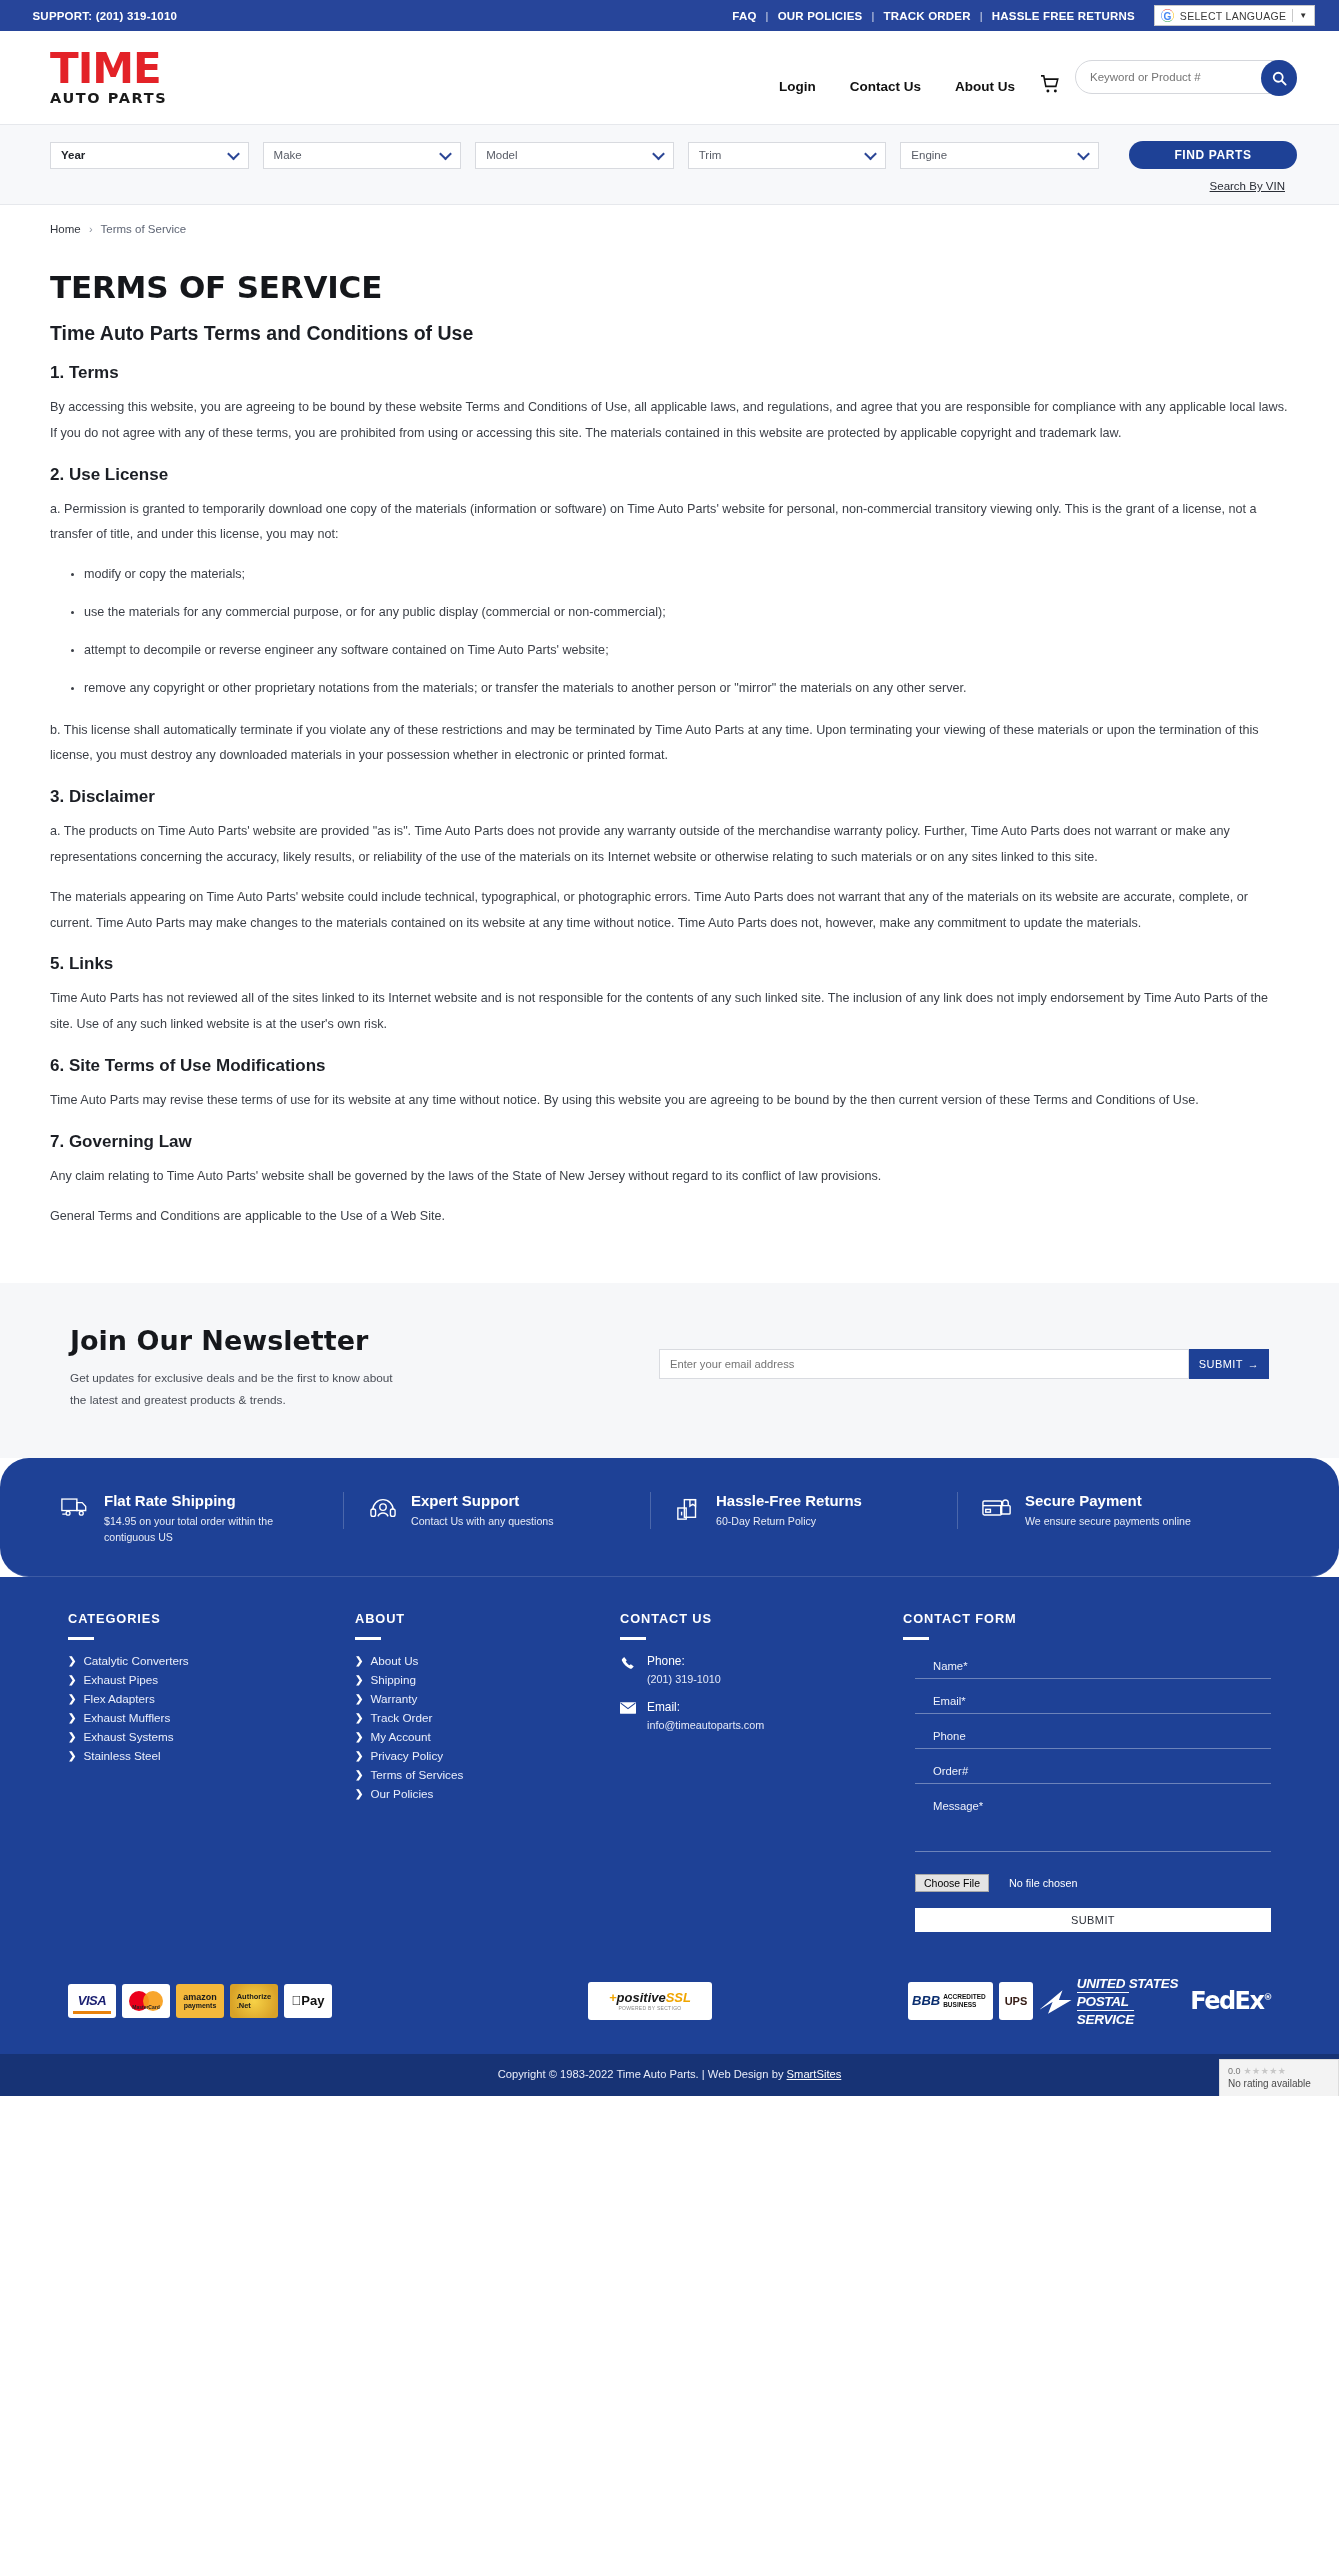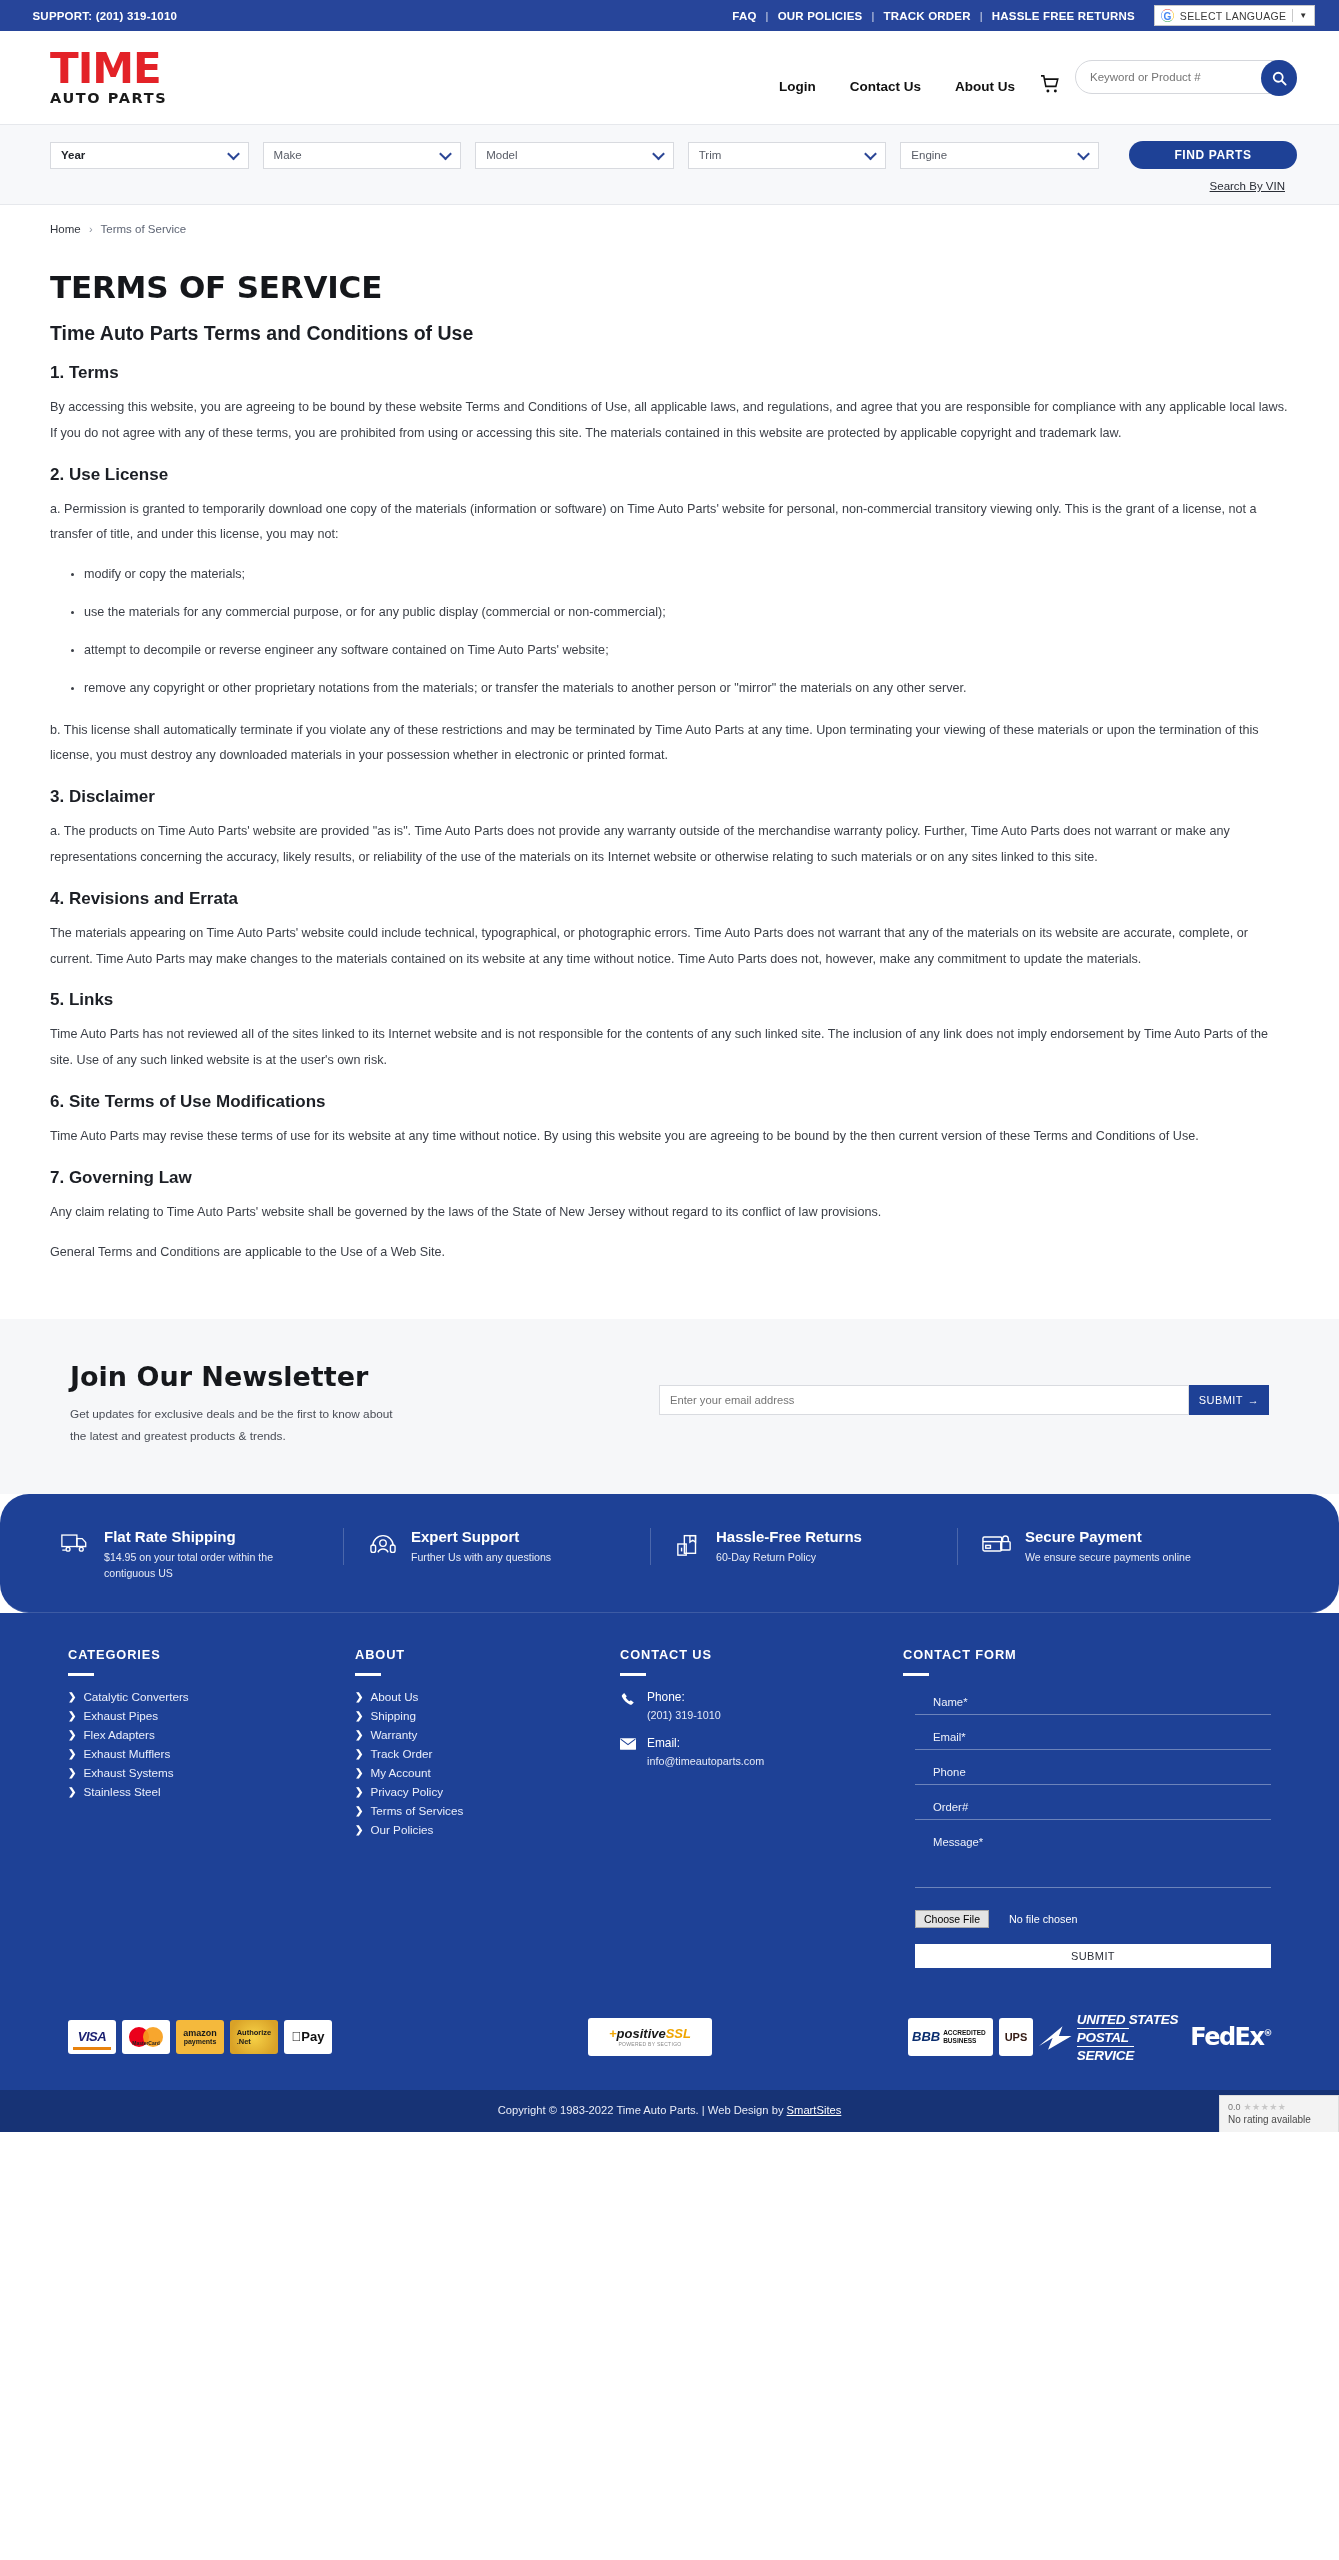--- a/index.html
+++ b/index.html
@@ -393,21 +393,20 @@
         <li>modify or copy the materials;</li>
         <li>use the materials for any commercial purpose, or for any public display (commercial or non-commercial);</li>
         <li>attempt to decompile or reverse engineer any software contained on Time Auto Parts' website;</li>
         <li>remove any copyright or other proprietary notations from the materials; or transfer the materials to another person or "mirror" the materials on any other server.</li>
       </ul>
       <p class="body">b. This license shall automatically terminate if you violate any of these restrictions and may be terminated by Time Auto Parts at any time. Upon terminating your viewing of these materials or upon the termination of this license, you must destroy any downloaded materials in your possession whether in electronic or printed format.</p>
 
       <h3 class="sec">3. Disclaimer</h3>
       <p class="body">a. The products on Time Auto Parts' website are provided "as is". Time Auto Parts does not provide any warranty outside of the merchandise warranty policy. Further, Time Auto Parts does not warrant or make any representations concerning the accuracy, likely results, or reliability of the use of the materials on its Internet website or otherwise relating to such materials or on any sites linked to this site.</p>
 
-      <h3 class="sec">4. Revisions and Errata</h3>
       <p class="body">The materials appearing on Time Auto Parts' website could include technical, typographical, or photographic errors. Time Auto Parts does not warrant that any of the materials on its website are accurate, complete, or current. Time Auto Parts may make changes to the materials contained on its website at any time without notice. Time Auto Parts does not, however, make any commitment to update the materials.</p>
 
       <h3 class="sec">5. Links</h3>
       <p class="body">Time Auto Parts has not reviewed all of the sites linked to its Internet website and is not responsible for the contents of any such linked site. The inclusion of any link does not imply endorsement by Time Auto Parts of the site. Use of any such linked website is at the user's own risk.</p>
 
       <h3 class="sec">6. Site Terms of Use Modifications</h3>
       <p class="body">Time Auto Parts may revise these terms of use for its website at any time without notice. By using this website you are agreeing to be bound by the then current version of these Terms and Conditions of Use.</p>
 
       <h3 class="sec">7. Governing Law</h3>
       <p class="body">Any claim relating to Time Auto Parts' website shall be governed by the laws of the State of New Jersey without regard to its conflict of law provisions.</p>
@@ -453,21 +452,21 @@
           <svg width="30" height="26" viewBox="0 0 30 28" fill="none" stroke="#fff" stroke-width="1.5">
             <path d="M4 16a11 11 0 0 1 22 0"></path>
             <rect x="2" y="15" width="5" height="8" rx="2"></rect>
             <rect x="23" y="15" width="5" height="8" rx="2"></rect>
             <circle cx="15" cy="13" r="3.5"></circle>
             <path d="M9.5 23a6 6 0 0 1 11 0"></path>
           </svg>
         </span>
         <div>
           <div class="feat-t">Expert Support</div>
-          <div class="feat-d">Further Us with any questions</div>
+          <div class="feat-d">Contact Us with any questions</div>
         </div>
       </div>
       <div class="feat">
         <span class="feat-ic">
           <svg width="28" height="26" viewBox="0 0 28 28" fill="none" stroke="#fff" stroke-width="1.5">
             <rect x="2" y="14" width="9" height="12"></rect>
             <rect x="9" y="5" width="12" height="19"></rect>
             <path d="M15 5h6v7l-3-2-3 2z"></path>
             <line x1="6" y1="18" x2="6" y2="22"></line>
           </svg>

